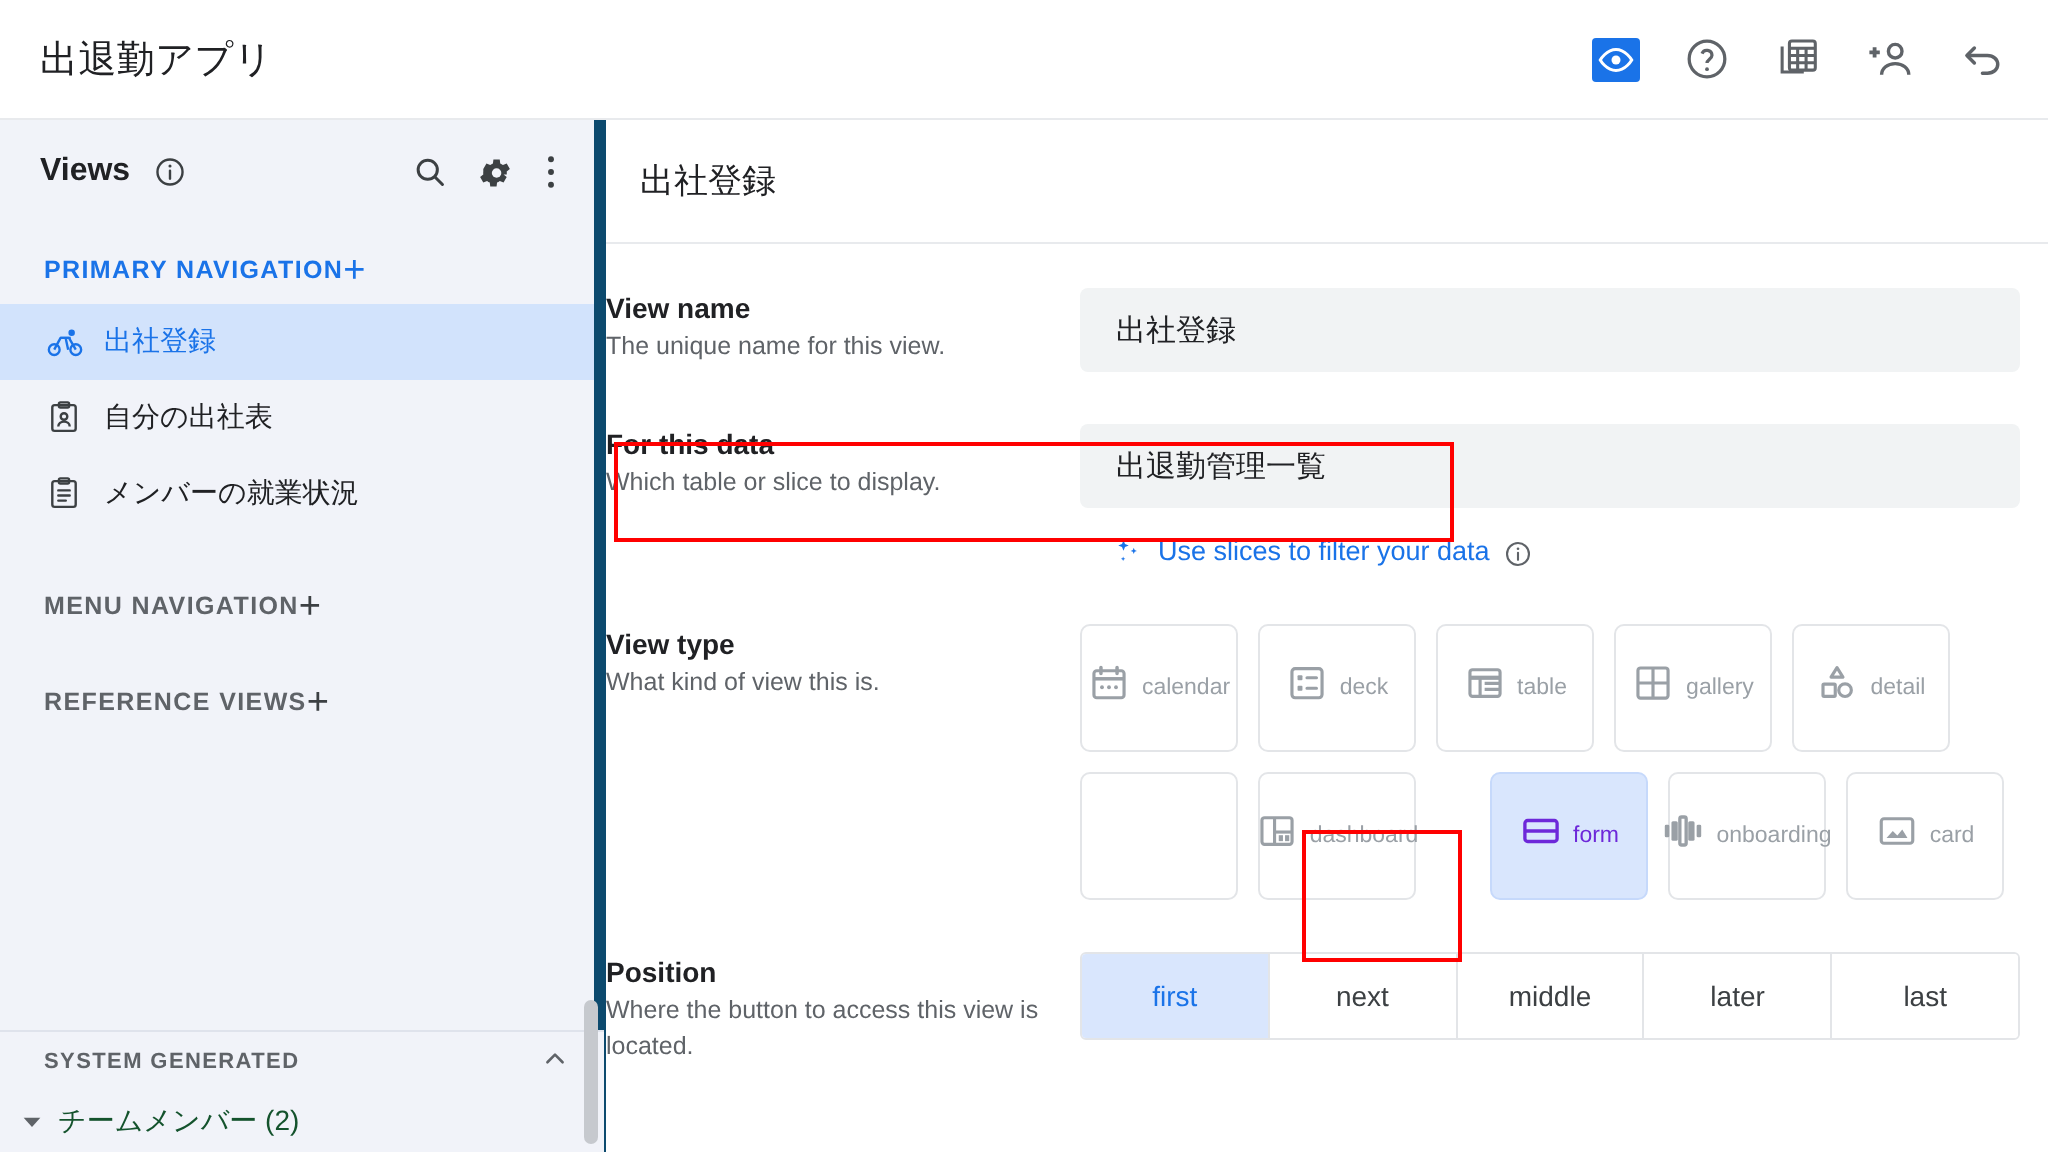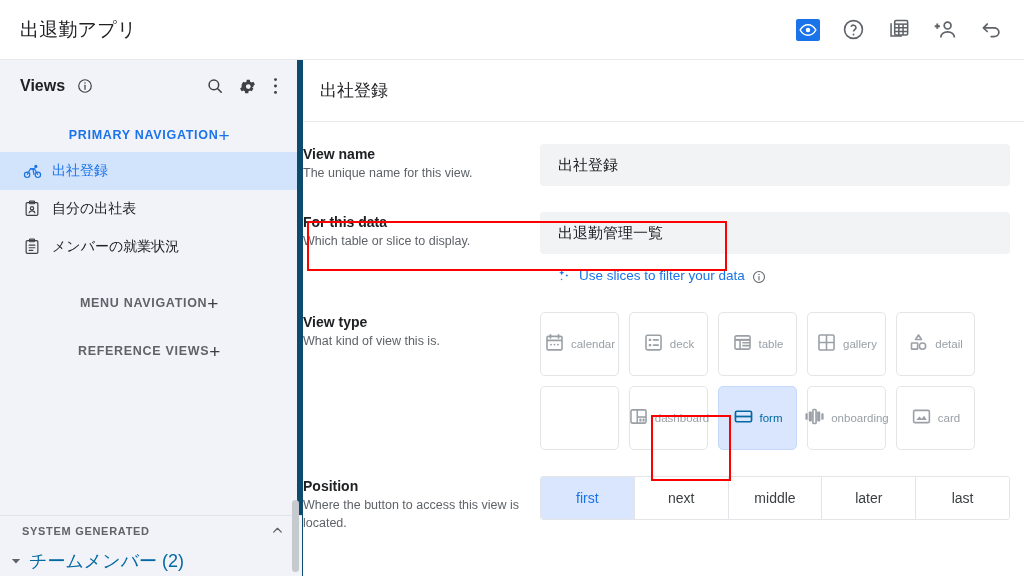--- a/index.html
+++ b/index.html
@@ -43,21 +43,21 @@
     padding: 0 14px 0 20px; gap: 8px;
   }
   .views-title { font-size: 16px; font-weight: bold; color: #202124; }
   .views-info { margin-left: 4px; display: flex; align-items: center; color: #3c4043; }
   .views-spacer { flex: 1; }
   .sb-icon { width: 24px; height: 24px; display: flex; align-items: center; justify-content: center;
              color: #3c4043; cursor: pointer; }
   .sb-icon.dots { width: 16px; }
 
   .section-head {
-    display: flex; align-items: center; justify-content: center;
+    display: flex; align-items: center; justify-content: flex-start;
     padding: 0 20px 0 22px; height: 34px;
     font-size: 12.5px; font-weight: bold; letter-spacing: .7px;
   }
   .section-head.primary { color: #1a73e8; margin-top: 6px; }
   .section-head.muted { color: #5f6368; }
   .plus { font-size: 19px; font-weight: normal; color: #1a73e8; cursor: pointer; line-height: 1; }
   .section-head.muted .plus { color: #3c4043; }
 
   .nav-item {
     display: flex; align-items: center; gap: 10px;
@@ -73,21 +73,21 @@
 
   
   .sys-block { position: absolute; left: 0; bottom: 0; width: 302px; background: #f1f3f9;
                border-top: 1px solid #dfe3ec; }
   .sys-head {
     display: flex; align-items: center; justify-content: space-between;
     padding: 0 18px 0 22px; height: 30px;
     font-size: 11px; font-weight: bold; letter-spacing: .7px; color: #5f6368;
   }
   .sys-row { display: flex; align-items: center; gap: 7px; height: 30px; padding-left: 10px;
-             font-size: 18px; color: #0369a1; }
+             font-size: 14px; color: #14532d; }
   .caret-down { width: 12px; display: flex; align-items: center; justify-content: center; color: #5f6368; }
   .scroll-thumb {
     position: absolute; right: 3px; bottom: 4px; width: 7px; height: 72px;
     background: #c6c9ce; border-radius: 4px;
   }
 
   
   .main { position: absolute; left: 303px; top: 60px; width: 721px; height: 516px; background: #ffffff; overflow: hidden; }
   .main-header {
     height: 62px; display: flex; align-items: center; padding-left: 17px;
@@ -118,21 +118,21 @@
 
   .row-viewtype { margin-top: 26px; }
   .tiles { display: flex; flex-wrap: wrap; gap: 10px; width: 478px; }
   .tile {
     width: 79px; height: 64px; border: 1px solid #e3e5e8; border-radius: 5px;
     background: #ffffff; cursor: pointer;
     display: flex; align-items: center; justify-content: center; gap: 6px;
     color: #9aa0a6;
   }
   .tile .t-label { font-size: 11.5px; }
-  .tile.selected { background: #d9e6fd; border-color: #c6d9fb; color: #0369a1; }
+  .tile.selected { background: #d9e6fd; border-color: #c6d9fb; color: #6d28d9; margin-left: 27px; }
 
   .row-position { margin-top: 26px; }
   .seg { display: flex; border: 1px solid #e3e5e8; border-radius: 3px; overflow: hidden; width: 470px; }
   .seg-btn {
     flex: 1; height: 42px; display: flex; align-items: center; justify-content: center;
     font-size: 14px; color: #3c4043; background: #ffffff; cursor: pointer;
     border-right: 1px solid #e3e5e8;
   }
   .seg-btn:last-child { border-right: none; }
   .seg-btn.selected { background: #d9e6fd; color: #1a73e8; }

